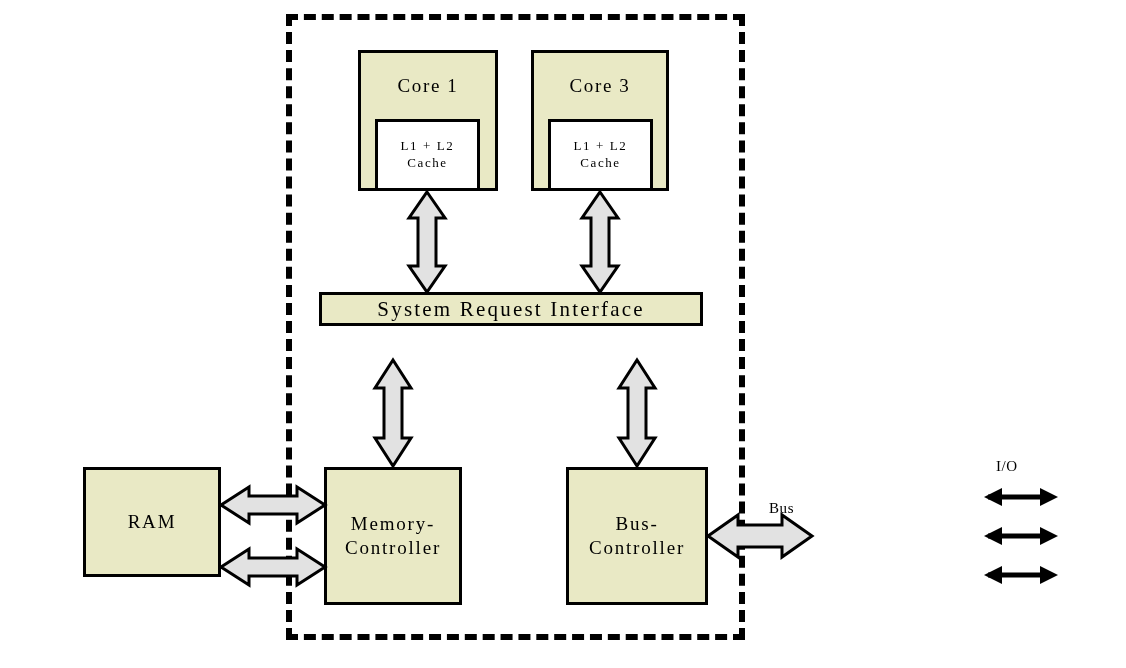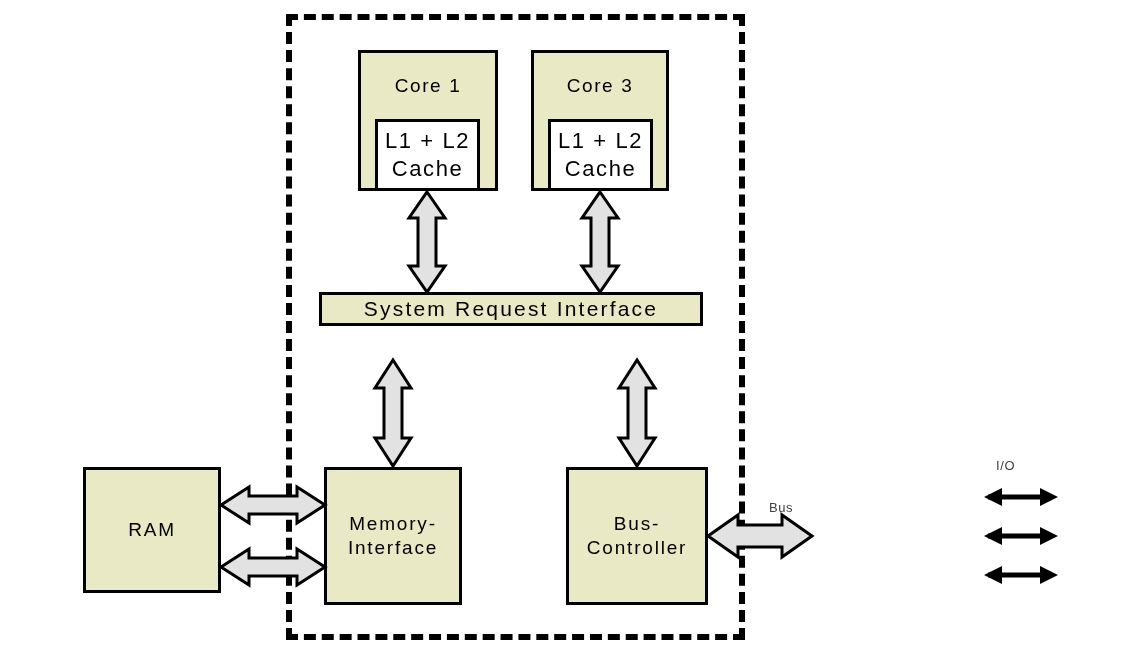--- a/index.html
+++ b/index.html
@@ -6,21 +6,21 @@
   html, body {
     margin: 0;
     padding: 0;
     background: #ffffff;
   }
   #stage {
     position: relative;
     width: 1126px;
     height: 668px;
     background: #ffffff;
-    font-family: Liberation Sans, sans-serif;
+    font-family: Liberation Serif, serif;
     overflow: hidden;
   }
   
   .die-boundary {
     position: absolute;
     left: 286px;
     top: 14px;
     width: 459px;
     height: 626px;
     border: 6px dashed #000000;
@@ -51,36 +51,36 @@
   .core-title {
     position: absolute;
     left: 0;
     right: 0;
     top: 22px;
     font-size: 19px;
     letter-spacing: 1.6px;
     text-align: center;
   }
   .cache-txt {
-    font-size: 22px;
+    font-size: 13px;
     letter-spacing: 1.6px;
   }
   .bar-txt {
     font-size: 21px;
     letter-spacing: 2.2px;
   }
   .box-txt {
     font-size: 19px;
     letter-spacing: 1.8px;
   }
   
   .free-label {
     position: absolute;
-    font-size: 13px;
-    color: #404040;
+    font-size: 15px;
+    color: #000000;
     letter-spacing: 0.6px;
     white-space: nowrap;
   }
   
   #arrows {
     position: absolute;
     left: 0;
     top: 0;
     width: 1126px;
     height: 668px;
@@ -122,27 +122,27 @@
   <div class="blk white" style="left:548px; top:119px; width:105px; height:72px;">
     <span class="lbl cache-txt">L1 + L2
 Cache</span>
   </div>
 
   <div class="blk" style="left:319px; top:292px; width:384px; height:34px;">
     <span class="lbl bar-txt">System Request Interface</span>
   </div>
 
 
-  <div class="blk" style="left:83px; top:467px; width:138px; height:126px;">
+  <div class="blk" style="left:83px; top:467px; width:138px; height:110px;">
     <span class="lbl box-txt">RAM</span>
   </div>
 
   <div class="blk" style="left:324px; top:467px; width:138px; height:138px;">
     <span class="lbl box-txt">Memory-
-Interface</span>
+Controller</span>
   </div>
 
   <div class="blk" style="left:566px; top:467px; width:142px; height:138px;">
     <span class="lbl box-txt">Bus-
 Controller</span>
   </div>
 
 
   <div class="free-label" style="left:769px; top:500px;">Bus</div>
 

